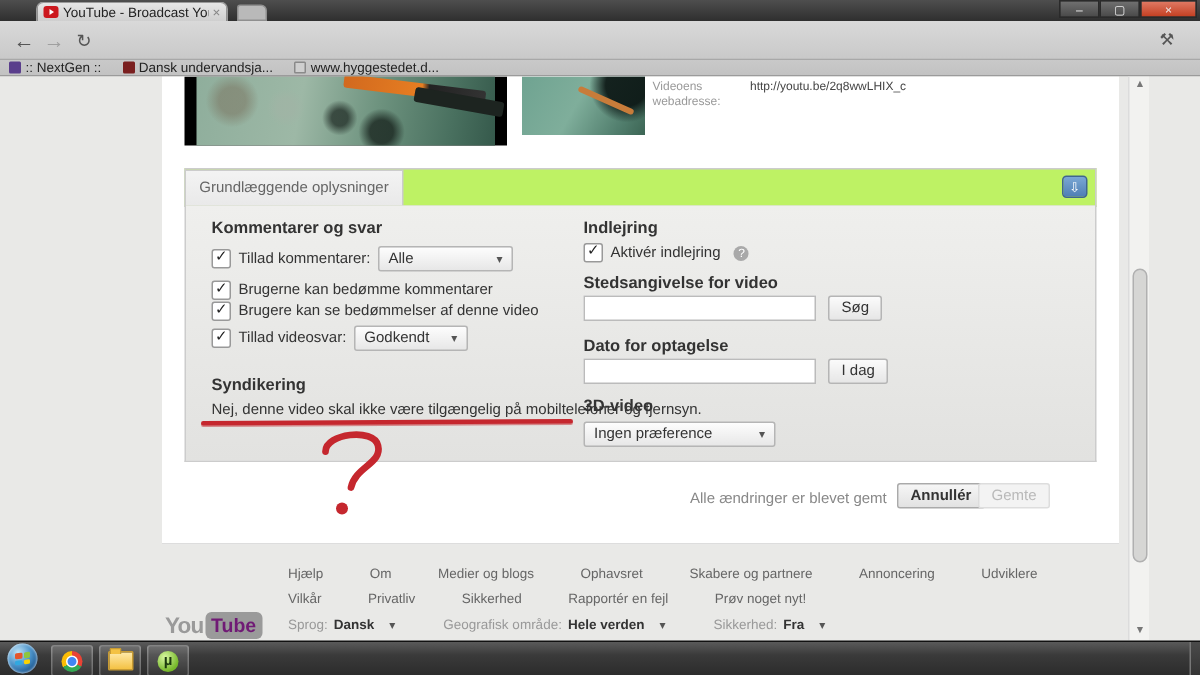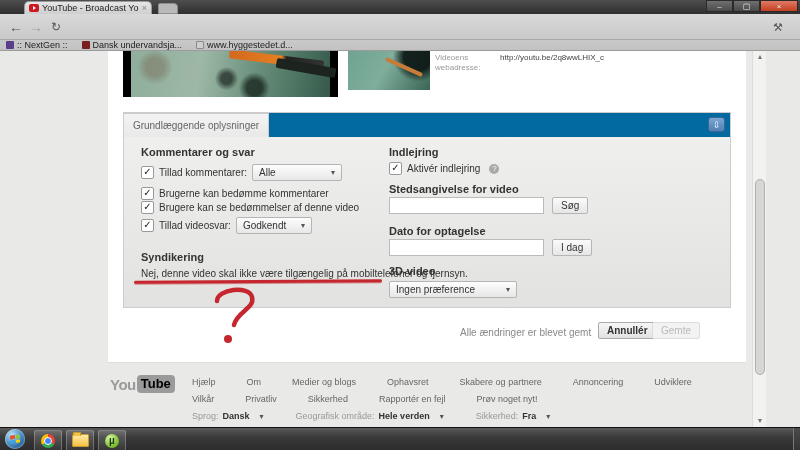--- a/index.html
+++ b/index.html
@@ -53,21 +53,21 @@
   .thumb-big .pipe{position:absolute;right:14px;top:4px;width:95px;height:9px;background:linear-gradient(90deg,#d2691e,#e67e22 55%,#222 60%,#333 100%);transform:rotate(7deg);border-radius:2px;}
   .thumb-big .pipe2{position:absolute;right:2px;top:12px;width:60px;height:10px;background:#1d2420;transform:rotate(10deg);border-radius:2px;}
   .thumb-small{left:240px;top:0;width:82px;height:39px;background:
       radial-gradient(circle at 85% 15%, rgba(10,20,18,.9) 0 18%, transparent 32%),
       linear-gradient(120deg,#6fa391 0%,#7fae9b 45%,#527f6e 80%,#3c6554 100%);}
   .thumb-small .hose{position:absolute;right:6px;top:14px;width:40px;height:4px;background:#c87c3a;transform:rotate(24deg);border-radius:2px;}
   .addr-label{left:327px;top:2px;width:58px;font-size:8px;color:#999;line-height:1.3;}
   .addr-url{left:392px;top:2px;font-size:8px;color:#444;}
 
   .panel{left:15px;top:61px;width:608px;height:196px;}
-  .tabbar{left:0;top:0;width:608px;height:26px;background:#0369a1;border:1px solid #ccc;box-sizing:border-box;}
+  .tabbar{left:0;top:0;width:608px;height:26px;background:#bef264;border:1px solid #ccc;box-sizing:border-box;}
   .ptab{position:absolute;top:0;height:25px;box-sizing:border-box;border:1px solid #ccc;
     font-size:10px;color:#666;display:flex;align-items:center;justify-content:center;}
   .ptab.inactive{left:-1px;width:146px;background:linear-gradient(#f3f3f3,#e9e9e9);}
   .ptab.active{left:145px;width:104px;background:#fbfbfb;color:#555;}
   .upl-btn{position:absolute;right:5px;top:4px;width:17px;height:15px;border-radius:3px;
     background:linear-gradient(#7aa7d4,#4f7fb5);border:1px solid #40668f;color:#fff;
     font-size:9px;text-align:center;line-height:15px;box-sizing:border-box;}
   .pbody{left:0;top:25px;width:608px;height:171px;background:linear-gradient(#efefed,#e2e2e0);
     border:1px solid #ccc;border-top:none;box-sizing:border-box;}
 
@@ -87,23 +87,23 @@
     font-size:8px;line-height:10px;text-align:center;margin-left:4px;}
 
   .synd-text{font-size:10px;color:#333;white-space:nowrap;}
   .red-underline{height:3px;background:#c5272e;border-radius:2px;transform:rotate(-.3deg);box-shadow:0 1px 0 rgba(197,39,46,.5);}
 
   .savebar-status{font-size:10px;color:#888;}
   .btn-cancel{font-weight:bold;background:linear-gradient(#f6f6f6,#e2e2e2);border:1px solid #aaa;}
   .btn-saved{color:#b9b9b9;background:#f3f3f3;border:1px solid #ddd;}
 
   
-  .yt-logo{display:flex;align-items:center;gap:1px;}
+  .yt-logo{display:flex;align-items:center;gap:1px;margin-top:33px;}
   .yt-you{font-size:15px;font-weight:bold;color:#9a9a9a;letter-spacing:-.5px;}
-  .yt-tube{font-size:13px;font-weight:bold;color:#000000;background:#9a9a9a;border-radius:4px;padding:1px 4px 2px;}
+  .yt-tube{font-size:13px;font-weight:bold;color:#701a75;background:#9a9a9a;border-radius:4px;padding:1px 4px 2px;}
   .frow{position:absolute;display:flex;gap:31px;font-size:9px;color:#666;}
   .frow a{color:#666;text-decoration:none;}
   .fsel{display:flex;align-items:center;gap:4px;}
   .fsel .flabel{color:#999;}
   .fsel .fval{color:#333;font-weight:bold;}
 
   
   .sbar{left:752px;top:0;width:14px;height:376px;background:#f2f2f0;border-left:1px solid #dcdcdc;box-sizing:border-box;}
   .sarrow{position:absolute;left:0;width:14px;height:12px;text-align:center;font-size:7px;color:#777;line-height:12px;}
   .sthumb{position:absolute;left:2px;top:128px;width:10px;height:196px;background:#d6d6d4;border:1px solid #b0b0b0;border-radius:5px;box-sizing:border-box;}

